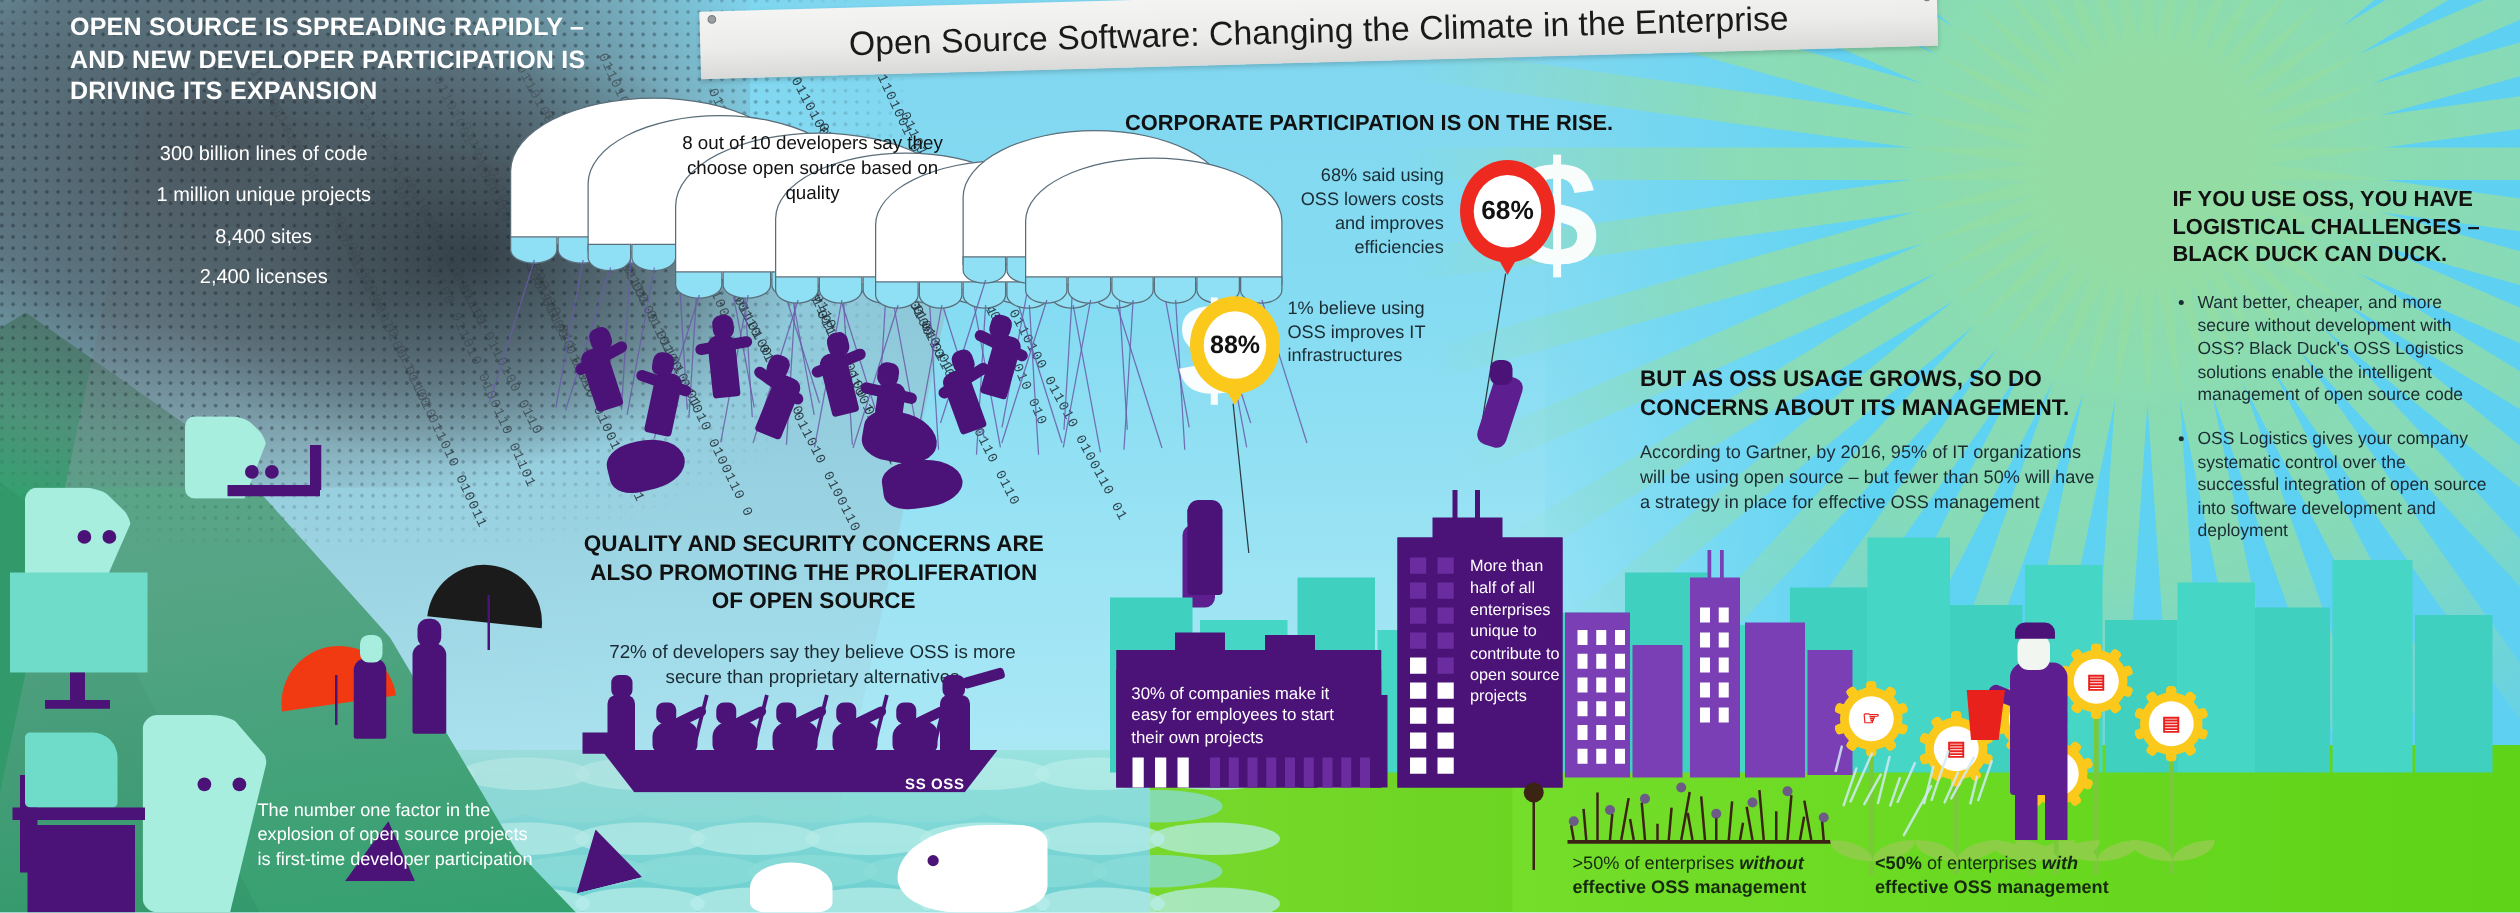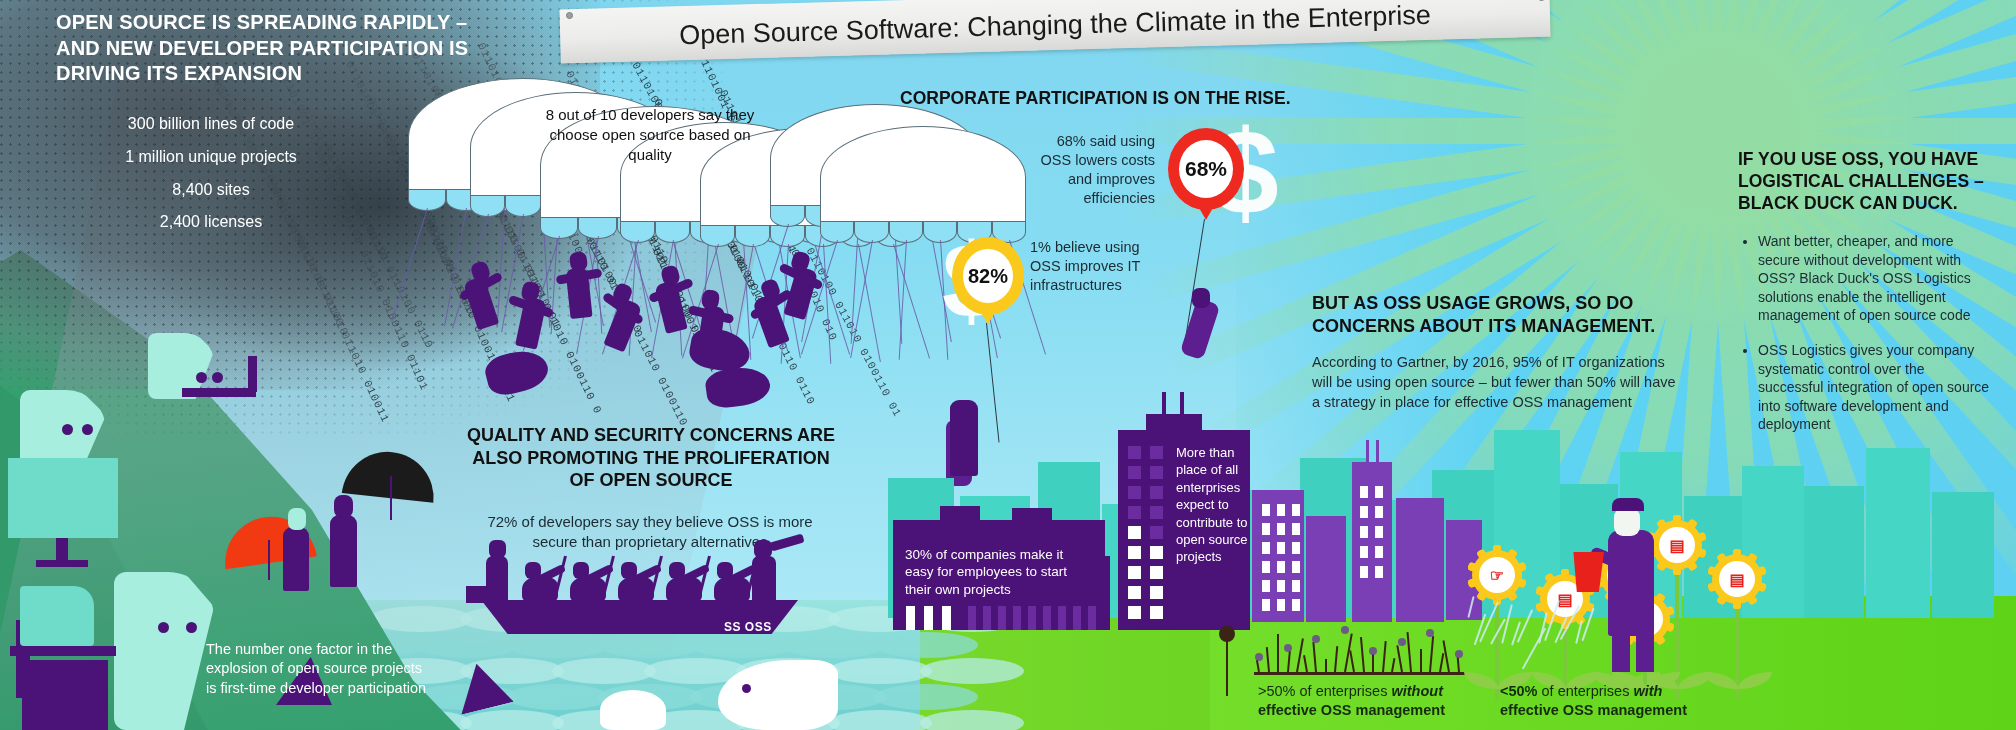--- a/index.html
+++ b/index.html
@@ -505,21 +505,21 @@
   <div class="dollarcloud" style="left:942px;top:228px;font-size:105px;opacity:.95;">$</div>
 
   <div class="balloon" id="b68" style="left:1168px;top:128px;width:76px;height:82px;background:#ee2a20;">
     <div class="inner" style="width:54px;height:58px;font-size:21px;">68%</div>
   </div>
   <div style="position:absolute;left:1198px;top:206px;width:0;height:0;border-left:8px solid transparent;border-right:8px solid transparent;border-top:14px solid #ee2a20;"></div>
   <div class="b-string" style="left:1204px;top:219px;height:130px;transform:rotate(9deg);"></div>
   <div class="pct68-txt">68% said using OSS lowers costs and improves efficiencies</div>
 
   <div class="balloon" id="b62" style="left:952px;top:237px;width:72px;height:78px;background:#fbc91c;">
-    <div class="inner" style="width:50px;height:54px;font-size:20px;">82%</div>
+    <div class="inner" style="width:50px;height:54px;font-size:20px;">88%</div>
   </div>
   <div style="position:absolute;left:980px;top:311px;width:0;height:0;border-left:8px solid transparent;border-right:8px solid transparent;border-top:13px solid #fbc91c;"></div>
   <div class="b-string" style="left:986px;top:323px;height:120px;transform:rotate(-6deg);"></div>
   <div class="pct62-txt">1% believe using OSS improves IT infrastructures</div>
 
   <div class="pu2" style="left:1188px;top:300px;width:24px;height:58px;border-radius:8px;transform:rotate(18deg);"></div>
   <div class="pu" style="left:1192px;top:288px;width:18px;height:20px;border-radius:7px;"></div>
   <div class="pu2" style="left:946px;top:420px;width:26px;height:66px;border-radius:8px;"></div>
   <div class="pu" style="left:950px;top:402px;width:19px;height:22px;border-radius:7px;"></div>
 
@@ -644,21 +644,21 @@
       <div style="position: absolute; left: 998px; top: 606px; width: 8px; height: 24px; background: rgb(106, 44, 158);"></div>
       <div style="position: absolute; left: 1013px; top: 606px; width: 8px; height: 24px; background: rgb(106, 44, 158);"></div>
       <div style="position: absolute; left: 1028px; top: 606px; width: 8px; height: 24px; background: rgb(106, 44, 158);"></div>
       <div style="position: absolute; left: 1043px; top: 606px; width: 8px; height: 24px; background: rgb(106, 44, 158);"></div>
       <div style="position: absolute; left: 1058px; top: 606px; width: 8px; height: 24px; background: rgb(106, 44, 158);"></div>
       <div style="position: absolute; left: 1073px; top: 606px; width: 8px; height: 24px; background: rgb(106, 44, 158);"></div>
       <div style="position: absolute; left: 1088px; top: 606px; width: 8px; height: 24px; background: rgb(106, 44, 158);"></div>
     </div>
 
   <div class="boxmore">
-    <div class="t">More than place of all enterprises expect to contribute to open source projects</div>
+    <div class="t">More than half of all enterprises unique to contribute to open source projects</div>
   </div>
   <div id="boxmorewins">
       <div style="position: absolute; left: 1128px; top: 446px; width: 13px; height: 13px; background: rgb(106, 44, 158);"></div>
       <div style="position: absolute; left: 1150px; top: 446px; width: 13px; height: 13px; background: rgb(106, 44, 158);"></div>
       <div style="position: absolute; left: 1128px; top: 466px; width: 13px; height: 13px; background: rgb(106, 44, 158);"></div>
       <div style="position: absolute; left: 1150px; top: 466px; width: 13px; height: 13px; background: rgb(106, 44, 158);"></div>
       <div style="position: absolute; left: 1128px; top: 486px; width: 13px; height: 13px; background: rgb(106, 44, 158);"></div>
       <div style="position: absolute; left: 1150px; top: 486px; width: 13px; height: 13px; background: rgb(106, 44, 158);"></div>
       <div style="position: absolute; left: 1128px; top: 506px; width: 13px; height: 13px; background: rgb(106, 44, 158);"></div>
       <div style="position: absolute; left: 1150px; top: 506px; width: 13px; height: 13px; background: rgb(106, 44, 158);"></div>

